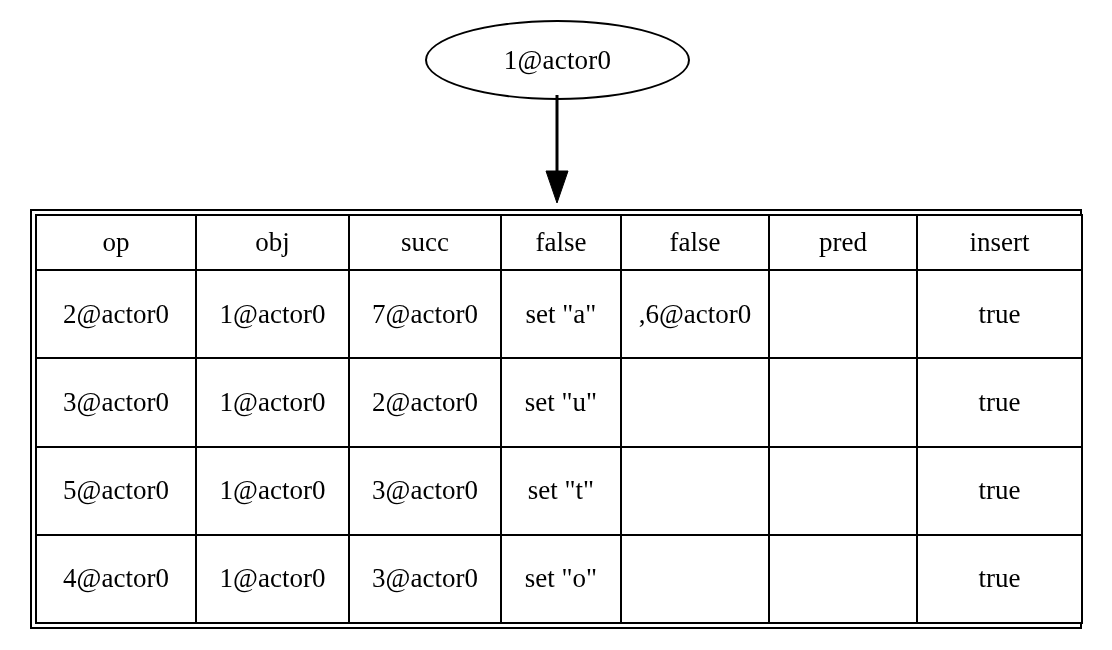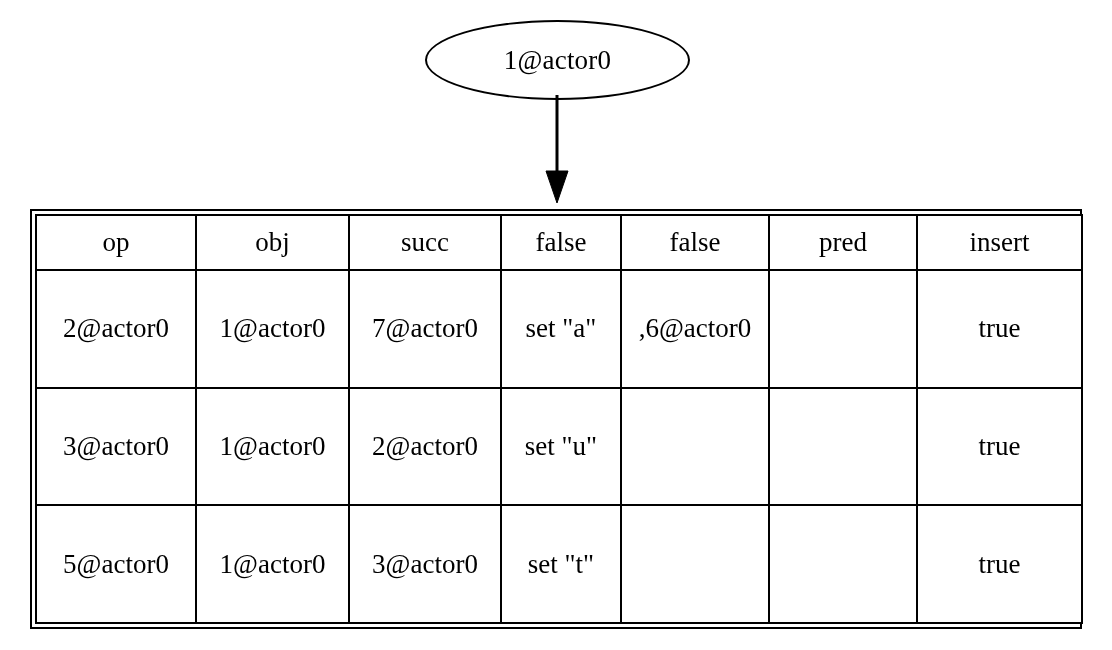--- a/index.html
+++ b/index.html
@@ -159,17 +159,26 @@
         </tr>
         <tr>
           <td>5@actor0</td>
           <td>1@actor0</td>
           <td>3@actor0</td>
           <td>set "t"</td>
           <td class="cell-succ"></td>
           <td class="cell-pred"></td>
           <td>true</td>
         </tr>
+        <tr>
+          <td>4@actor0</td>
+          <td>1@actor0</td>
+          <td>3@actor0</td>
+          <td>set "o"</td>
+          <td class="cell-succ"></td>
+          <td class="cell-pred"></td>
+          <td>true</td>
+        </tr>
       </tbody>
     </table>
   </div>
 
 </div>
 
 </body></html>

